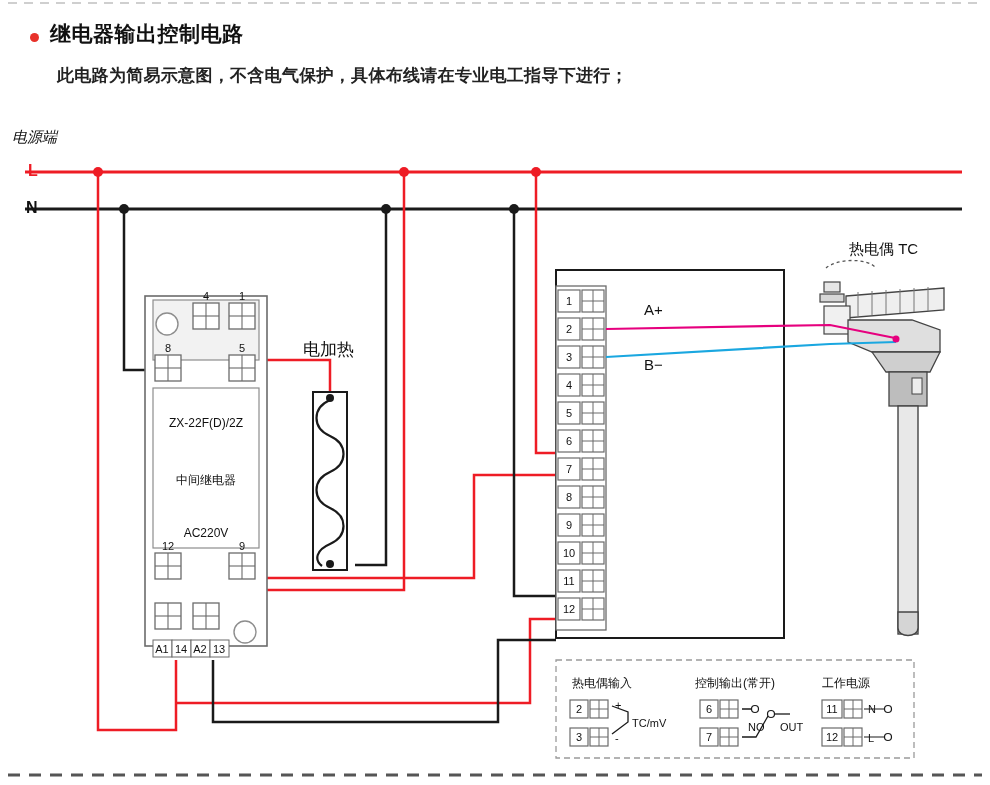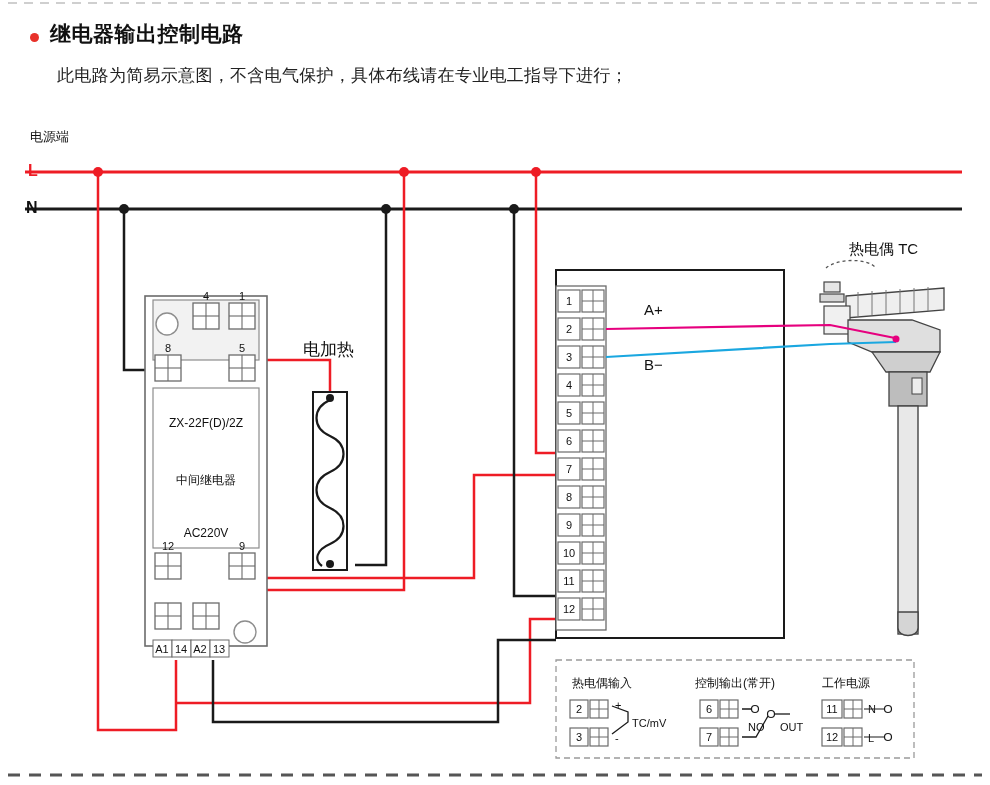--- a/index.html
+++ b/index.html
@@ -39,20 +39,21 @@
     letter-spacing: 0.5px;
     color: #111;
   }
   .hdr-sub {
     position: absolute;
     left: 57px;
     top: 64px;
     font-size: 17px;
     color: #222;
     letter-spacing: 0.3px;
+    font-weight: bold;
   }
   .lbl {
     position: absolute;
     font-size: 14px;
     color: #111;
     white-space: nowrap;
   }
   .lbl-bold {
     font-weight: bold;
   }
@@ -351,21 +352,21 @@
     <text class="sm" x="832" y="713" text-anchor="middle">11</text>
     <text class="sm" x="832" y="741" text-anchor="middle">12</text>
     <text class="sm" x="868" y="713">N</text>
     <text class="sm" x="868" y="742">L</text>
     <path d="M864,709 L884,709 M864,737 L884,737" fill="none" stroke="#1a1a1a" stroke-width="1.2"></path>
     <circle cx="888" cy="709" r="3.5" fill="#ffffff" stroke="#1a1a1a" stroke-width="1.2"></circle>
     <circle cx="888" cy="737" r="3.5" fill="#ffffff" stroke="#1a1a1a" stroke-width="1.2"></circle>
 
   </svg>
 
-  <div class="lbl" style="left:30px; top:128px; font-size:13px;">电源端</div>
+  <div class="lbl" style="left:12px; top:128px; font-size:15px;font-style:italic;">电源端</div>
   <div class="lbl lbl-bold" style="left:28px; top:162px; color:#ee1c25; font-size:16px;">L</div>
   <div class="lbl lbl-bold" style="left:26px; top:199px; font-size:16px;">N</div>
   <div class="lbl" style="left:303px; top:338px; font-size:17px;">电加热</div>
   <div class="lbl" style="left:849px; top:240px; font-size:15px;">热电偶 TC</div>
   <div class="lbl" style="left:644px; top:301px; font-size:15px;">A+</div>
   <div class="lbl" style="left:644px; top:356px; font-size:15px;">B−</div>
 
 </div>
 
 </body></html>

